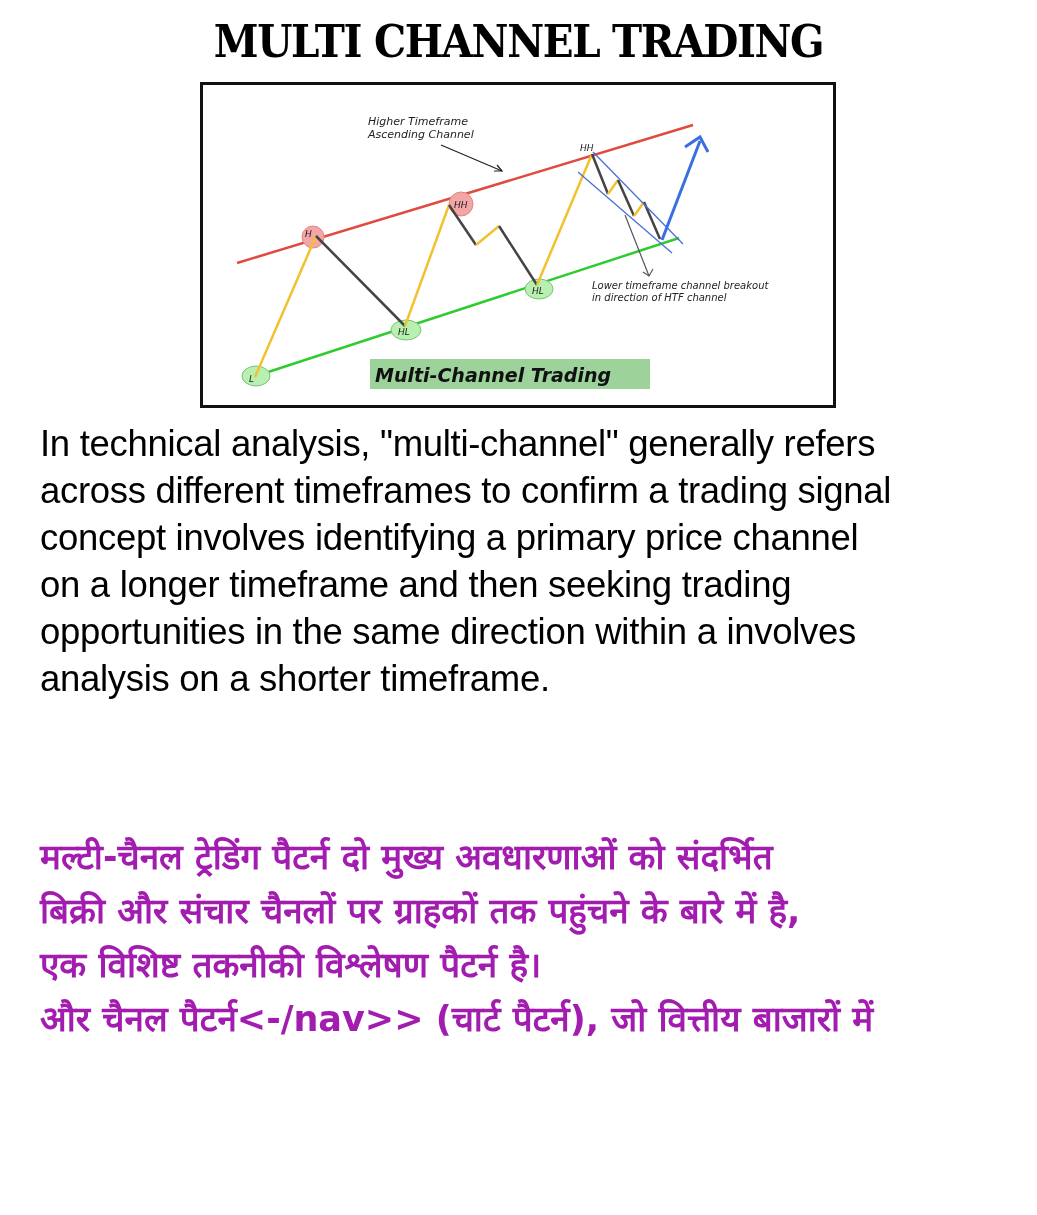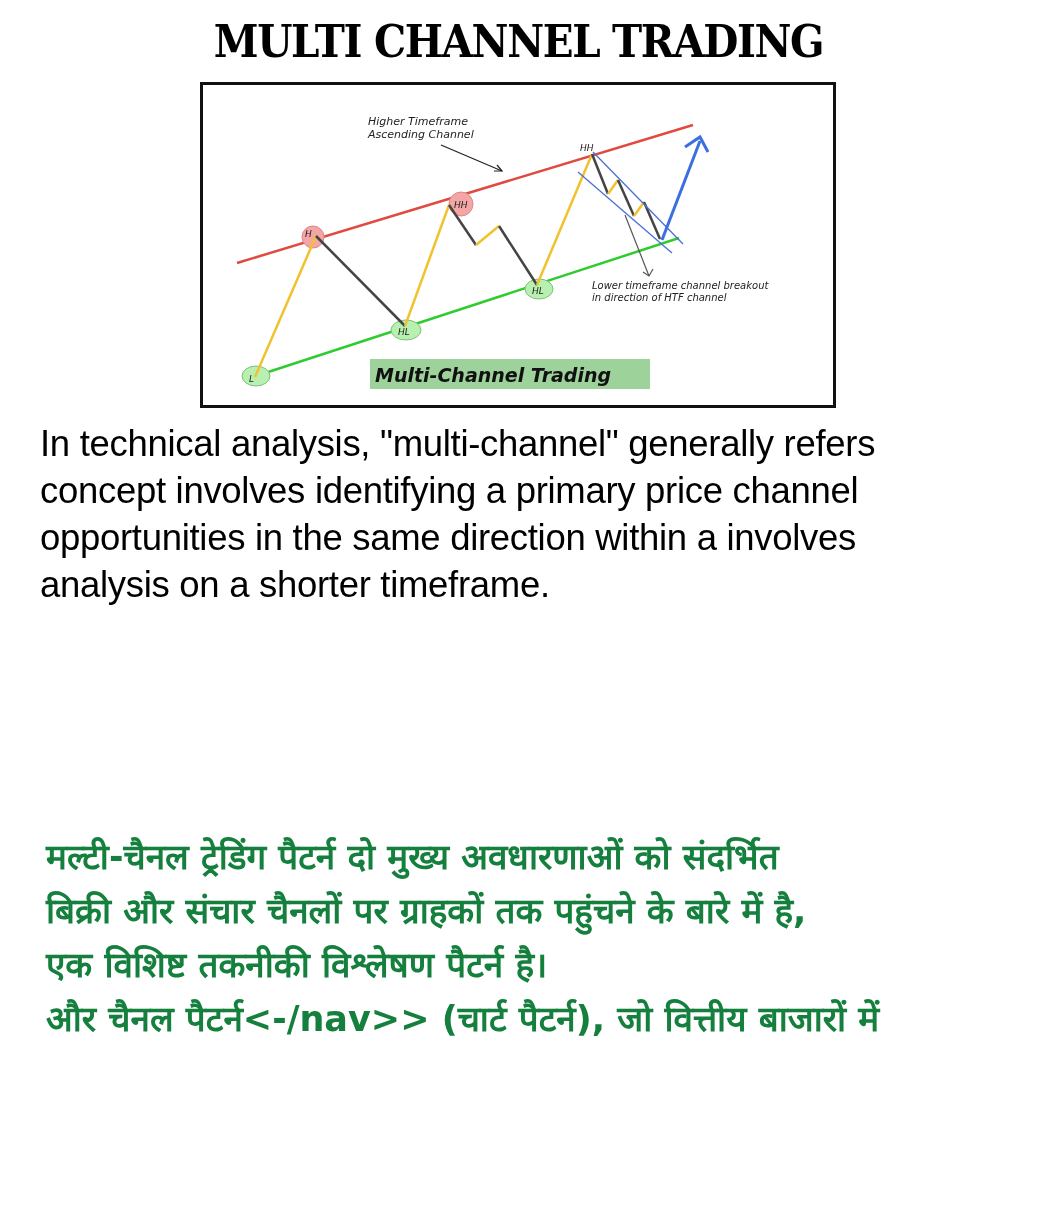--- a/index.html
+++ b/index.html
@@ -14,21 +14,21 @@
     border: 3px solid #111; background: #fff; box-sizing: content-box;
   }
   .figure svg { display: block; }
   .para-en {
     position: absolute; left: 40px; top: 420px; width: 980px;
     font-family: "Liberation Sans", sans-serif; font-size: 36.5px; line-height: 47px; color: #000;
     letter-spacing: -0.3px;
   }
   .para-hi {
     position: absolute; left: 40px; top: 830px; width: 960px;
-    font-family: "DejaVu Sans", sans-serif; font-weight: bold; font-size: 35px; line-height: 54px; color: #15803d; margin-left: 6px;
+    font-family: "DejaVu Sans", sans-serif; font-weight: bold; font-size: 35px; line-height: 54px; color: #a21caf;
   }
   .line { display: block; white-space: nowrap; }
 </style>
 </head>
 <body>
 
 <div class="title">MULTI CHANNEL TRADING</div>
 
 <div class="figure">
   <svg width="630" height="320" viewBox="0 0 630 320" xmlns="http://www.w3.org/2000/svg">
@@ -81,21 +81,23 @@
     <text x="389" y="204" font-family="DejaVu Sans, sans-serif" font-style="italic" font-size="10" fill="#222">Lower timeframe channel breakout</text>
     <text x="389" y="216" font-family="DejaVu Sans, sans-serif" font-style="italic" font-size="10" fill="#222">in direction of HTF channel</text>
 
     <rect x="167" y="274" width="280" height="30" fill="#9dd39b"></rect>
     <text x="172" y="297" font-family="DejaVu Sans, sans-serif" font-style="italic" font-weight="bold" font-size="19" fill="#111">Multi-Channel Trading</text>
   </svg>
 </div>
 
 <div class="para-en">
   <span class="line">In technical analysis, "multi-channel" generally refers</span>
+  <span class="line">across different timeframes to confirm a trading signal</span>
   <span class="line">concept involves identifying a primary price channel</span>
+  <span class="line">on a longer timeframe and then seeking trading</span>
   <span class="line">opportunities in the same direction within a involves</span>
   <span class="line">analysis on a shorter timeframe.</span>
 </div>
 
 <div class="para-hi">
   <span class="line">मल्टी-चैनल ट्रेडिंग पैटर्न दो मुख्य अवधारणाओं को संदर्भित</span>
   <span class="line">बिक्री और संचार चैनलों पर ग्राहकों तक पहुंचने के बारे में है,</span>
   <span class="line">एक विशिष्ट तकनीकी विश्लेषण पैटर्न है।</span>
   <span class="line">और चैनल पैटर्न&lt;-/nav&gt;&gt; (चार्ट पैटर्न), जो वित्तीय बाजारों में</span>
 </div>

